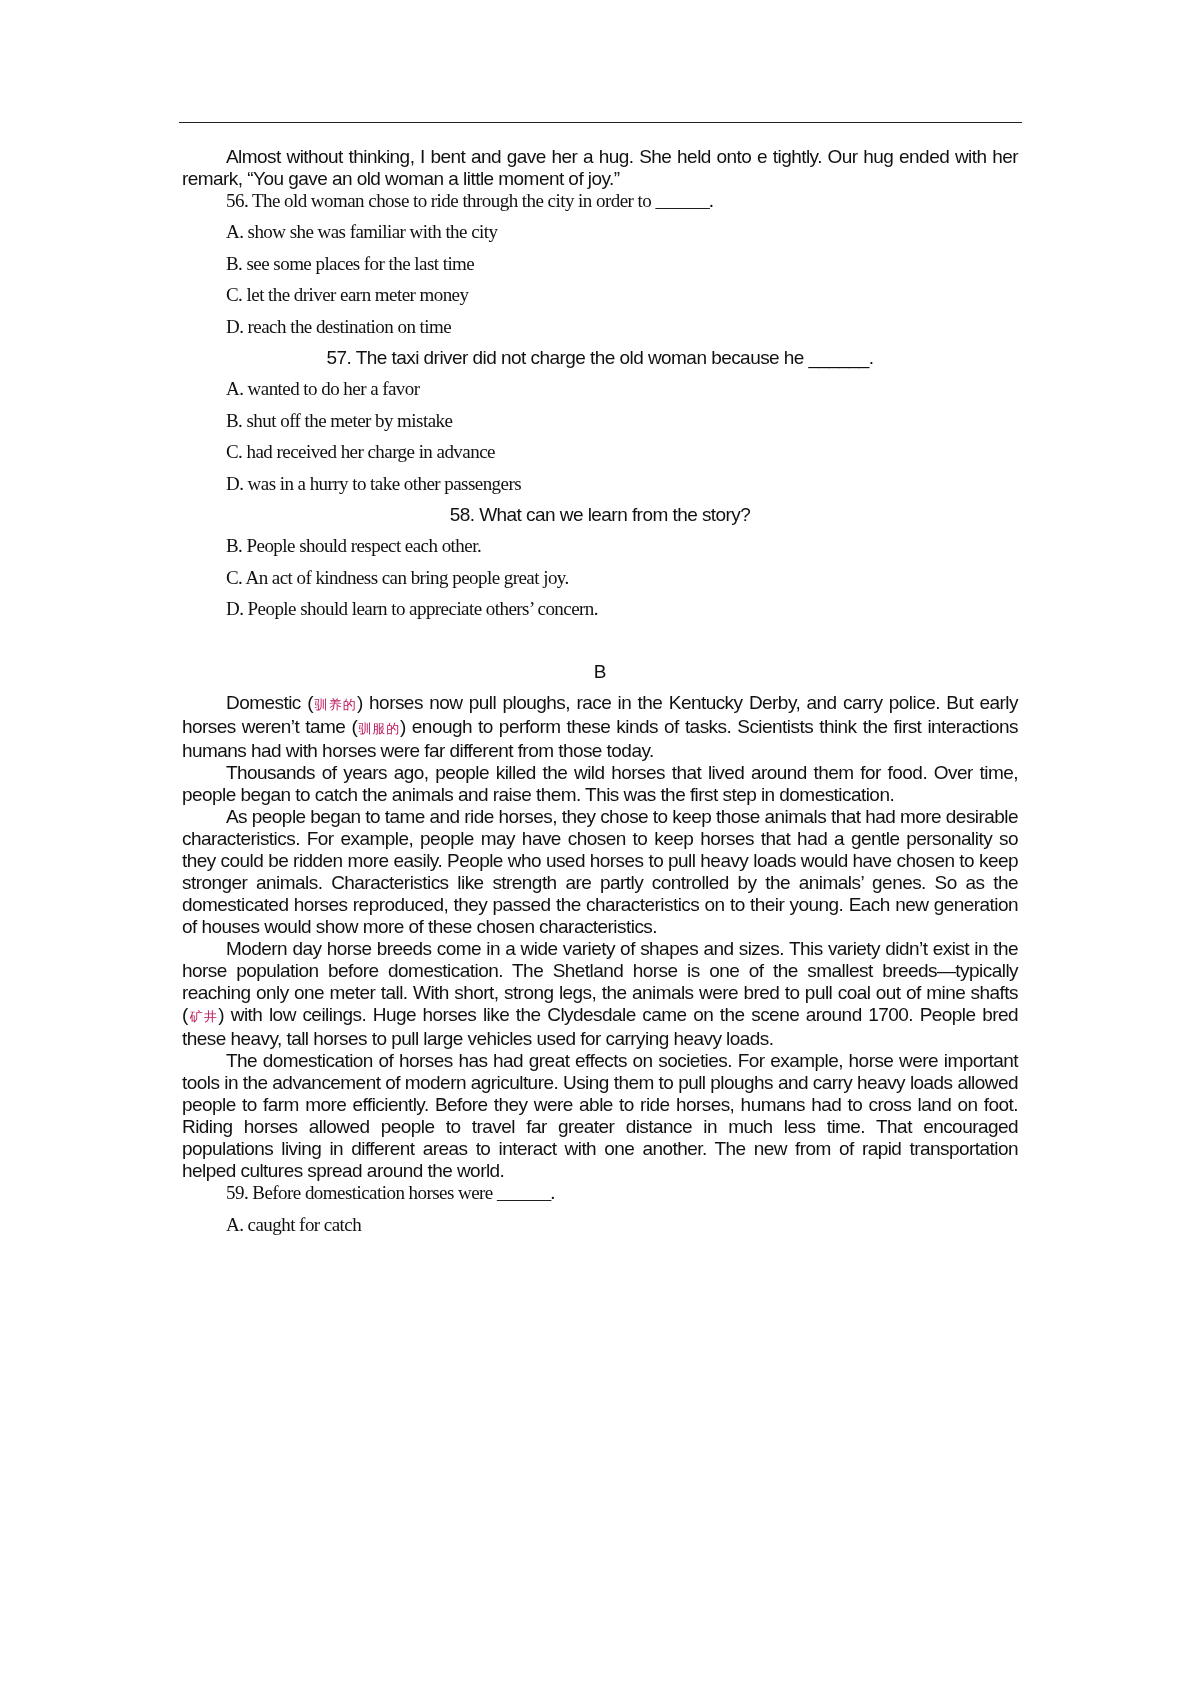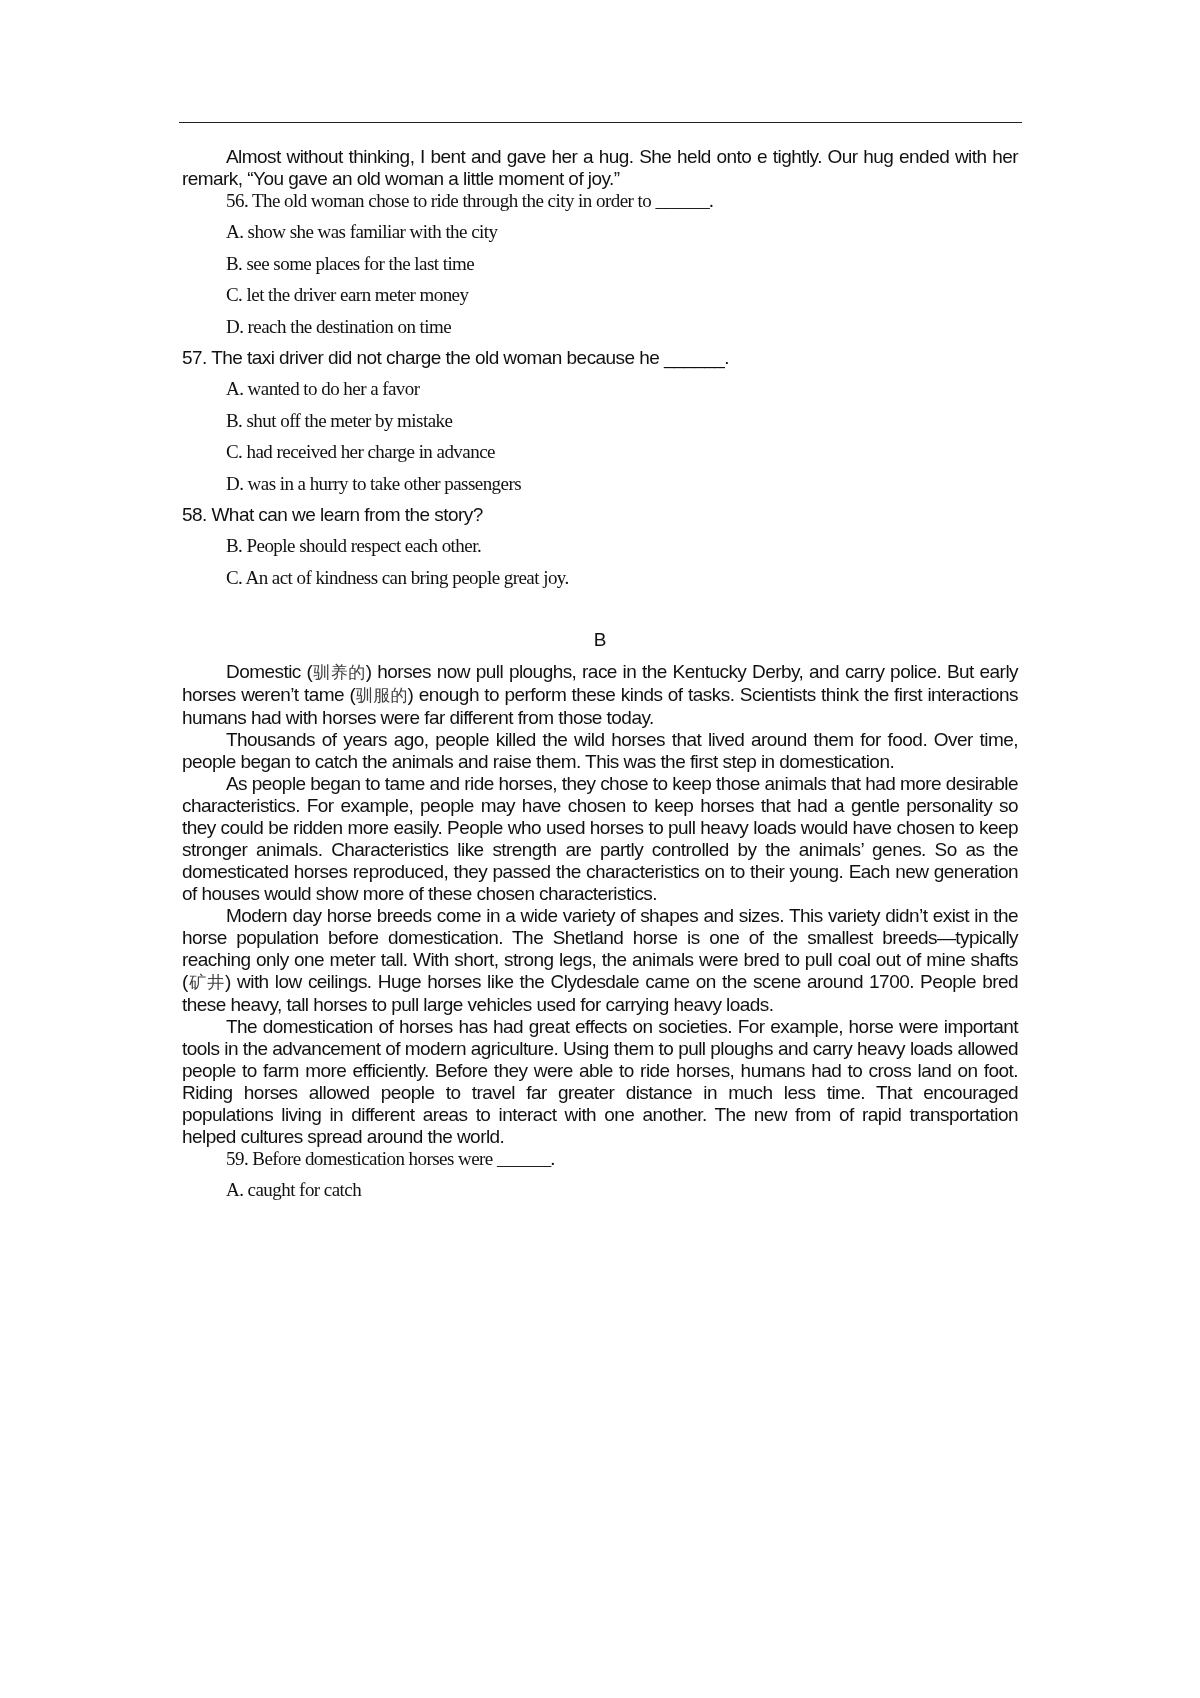--- a/index.html
+++ b/index.html
@@ -8,23 +8,23 @@
     position: absolute; left: 179px; top: 122px; width: 843px; height: 0;
     border-top: 1.5px solid #222;
   }
   .page {
     position: absolute; left: 182px; top: 146px; width: 836px;
     font-family: "Liberation Sans", "DejaVu Sans", sans-serif;
     font-size: 19px; color: #111;
     line-height: 22px;
   }
   .para { text-indent: 44px; text-align: justify; margin: 0; }
-  .para span.cn { font-family: Liberation Serif, serif; font-size: 17px; color: #404040; }
+  .para span.cn { font-family: Liberation Serif, serif; font-size: 13px; color: #be185d; }
   .q { padding-left: 44px; height: 31.4px; white-space: nowrap; font-family: Liberation Serif, serif; }
-  .q0 { padding-left: 0; height: 31.4px; white-space: nowrap; }
+  .q0 { padding-left: 0; height: 31.4px; white-space: nowrap; text-align: center; }
   .opt { padding-left: 44px; height: 31.4px; white-space: nowrap; font-family: Liberation Serif, serif; }
   .blank { height: 31.4px; }
   .section { text-align: center; height: 31.4px; }
   .cond { letter-spacing: -0.55px; }
 </style>
 </head>
 <body>
 
 <div class="rule"></div>
 
@@ -45,20 +45,21 @@
     <div class="opt cond">A. wanted to do her a favor</div>
     <div class="opt cond">B. shut off the meter by mistake</div>
     <div class="opt cond">C. had received her charge in advance</div>
     <div class="opt cond">D. was in a hurry to take other passengers</div>
   </div>
 
   <div>
     <div class="q0 cond">58. What can we learn from the story?</div>
     <div class="opt cond">B. People should respect each other.</div>
     <div class="opt cond">C. An act of kindness can bring people great joy.</div>
+    <div class="opt cond">D. People should learn to appreciate others’ concern.</div>
   </div>
 
   <div class="blank"></div>
 
   <div class="section">B</div>
 
   <p class="para cond"><span>Domestic (</span><span class="cn">驯养的</span><span>) horses now pull ploughs, race in the Kentucky Derby, and carry police. But early horses weren’t tame (</span><span class="cn">驯服的</span><span>) enough to perform these kinds of tasks. Scientists think the first interactions humans had with horses were far different from those today.</span></p>
 
   <p class="para cond">Thousands of years ago, people killed the wild horses that lived around them for food. Over time, people began to catch the animals and raise them. This was the first step in domestication.</p>
 

